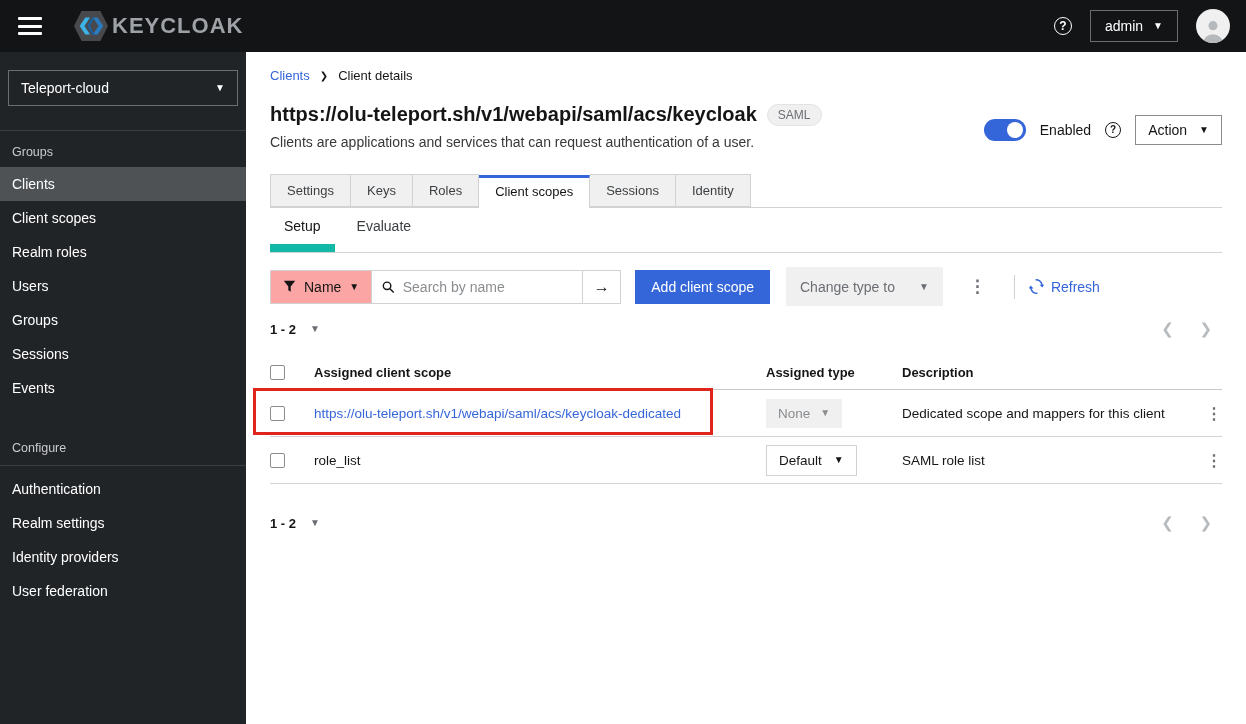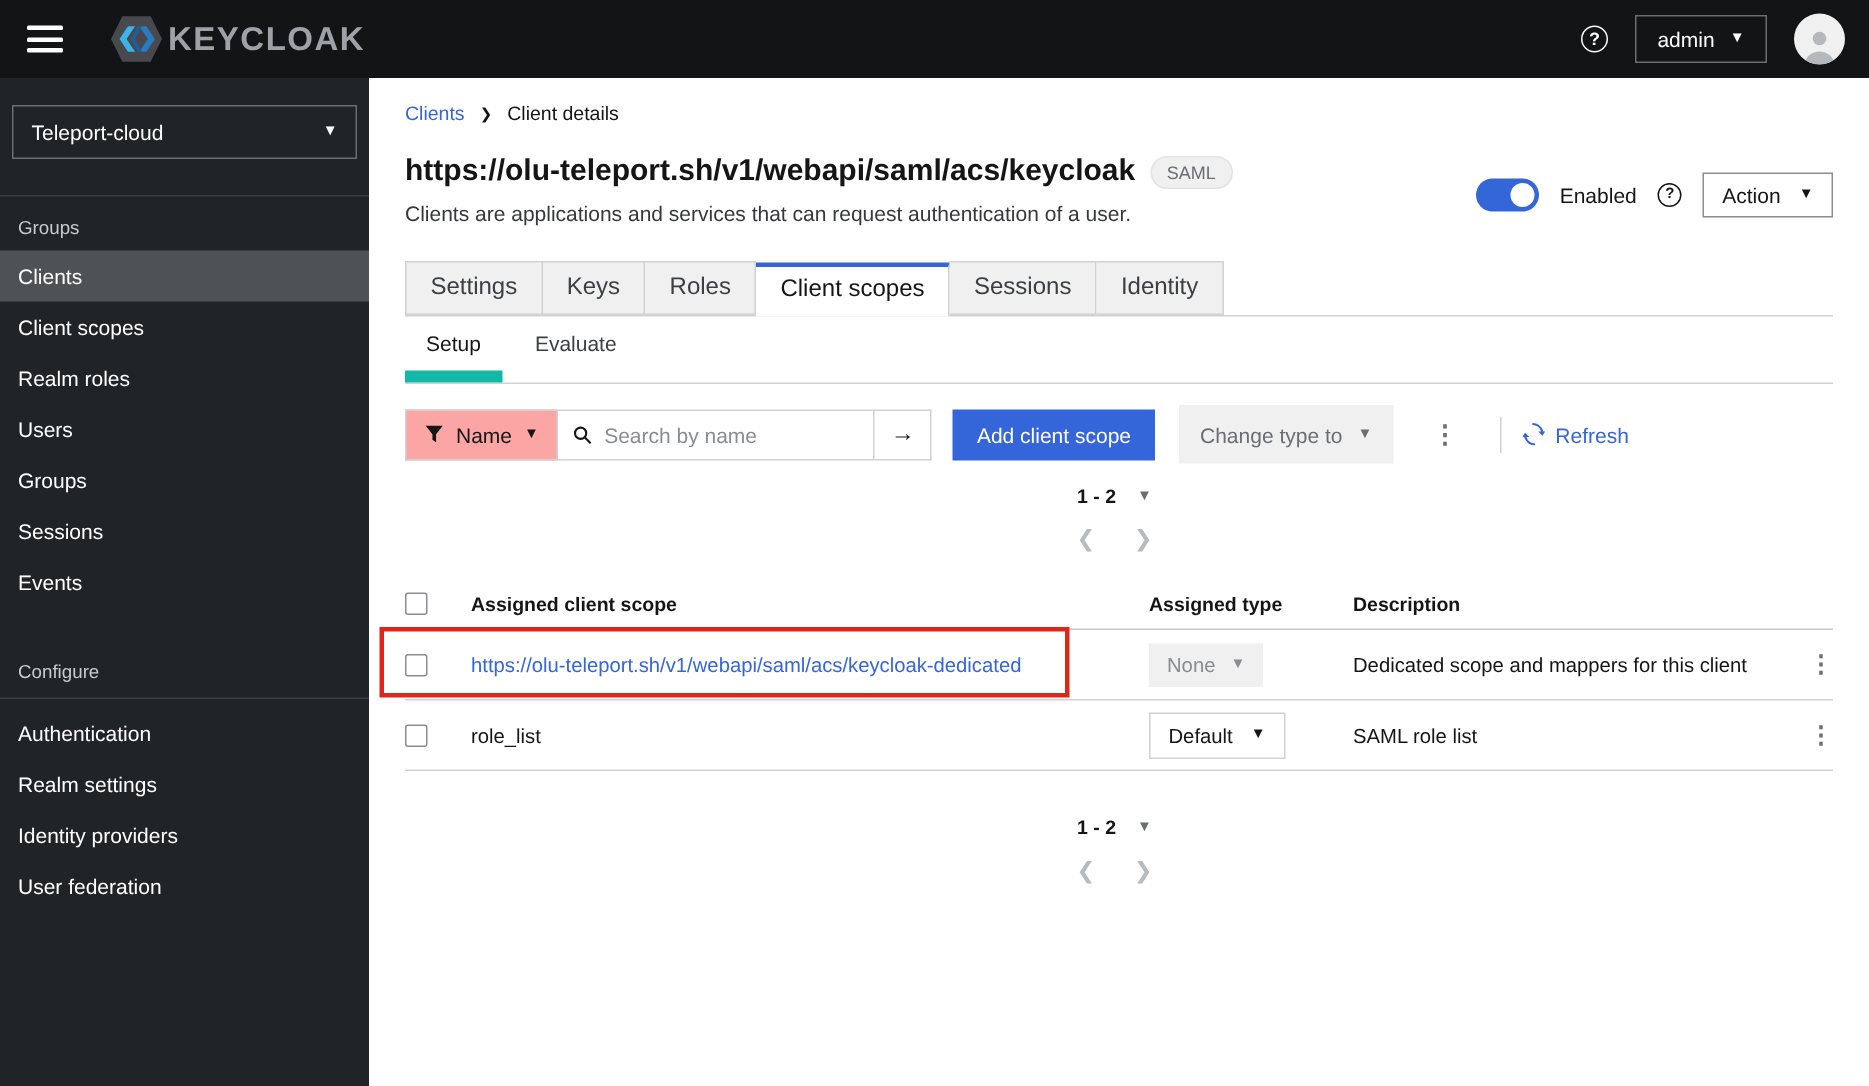--- a/index.html
+++ b/index.html
@@ -58,21 +58,21 @@
   .enabled-label { font-size:14px; }
   .help-circle-dark { width:16px; height:16px; border:1.5px solid #151515;
     border-radius:50%; color:#151515; font-size:10px; font-weight:bold; display:flex;
     align-items:center; justify-content:center; cursor:pointer; }
   .action-dd { border:1px solid #8a8d90; background:#fff; font-size:14px;
     padding:6px 12px; display:flex; align-items:center; gap:12px; cursor:pointer; }
 
   
   .tabs { display:flex; margin-top:24px; border-bottom:1px solid #d2d2d2; }
   .tab { background:#f0f0f0; border:1px solid #d2d2d2; border-left:none;
-    padding:8px 16px; font-size:16px; color:#3c3f42; cursor:pointer; }
+    padding:8px 16px; font-size:13px; color:#3c3f42; cursor:pointer; }
   .tab:first-child { border-left:1px solid #d2d2d2; }
   .tab.active { background:#fff; border-top:3px solid #3566d9; border-bottom:none;
     padding-top:6px; color:#151515; position:relative; top:1px; }
   .subtabs { display:flex; gap:8px; border-bottom:1px solid #d2d2d2; }
   .subtab { padding:10px 14px; font-size:14px; color:#3c3f42; cursor:pointer; }
   .subtab.active { color:#151515; border-bottom:8px solid #14b8a6; }
 
   
   .toolbar { display:flex; align-items:center; margin-top:14px; }
   .filter-dd { border:1px solid #d2d2d2; background:#fca5a5; height:34px;
@@ -84,31 +84,31 @@
   .search-box input { border:none; outline:none; font-size:14px; width:100%;
     color:#151515; font-family:"Liberation Sans",sans-serif; }
   .search-box input::placeholder { color:#8a8d90; }
   .search-go { border-left:1px solid #d2d2d2; width:38px; display:flex;
     align-items:center; justify-content:center; font-size:16px; cursor:pointer;
     background:#fff; }
   .btn-primary { background:#3566d9; color:#fff; border:none; font-size:14px;
     padding:0 16px; height:34px; margin-left:14px; cursor:pointer;
     font-family:"Liberation Sans",sans-serif; }
   .disabled-dd { background:#f0f0f0; color:#6a6e73; height:39px; display:flex;
-    align-items:center; gap:10px; padding:0 14px; font-size:14px; margin-left:16px;
+    align-items:center; gap:24px; padding:0 14px; font-size:14px; margin-left:16px;
     cursor:default; }
   .kebab { color:#6a6e73; font-size:17px; font-weight:bold; padding:0 14px;
     cursor:pointer; letter-spacing:0; margin-left:12px; }
   .toolbar-sep { width:1px; height:24px; background:#d2d2d2; margin:0 14px; }
   .refresh { display:flex; align-items:center; gap:7px; color:#3566d9;
     font-size:14px; cursor:pointer; }
 
   
   .pagination { display:flex; justify-content:space-between; align-items:center;
-    gap:12px; font-size:13px; margin-top:14px; padding-right:6px;flex-direction:column; }
+    gap:40px; font-size:13px; margin-top:14px; padding-right:6px; }
   .page-range { display:flex; align-items:center; gap:14px; font-weight:bold;
     cursor:pointer; }
   .page-range .caret { color:#6a6e73; }
   .chev { color:#b8bbbe; font-size:15px; cursor:default; padding:0 4px; }
 
   
   .table-wrap { position:relative; margin-top:18px; }
   .trow { display:flex; align-items:center; border-bottom:1px solid #d2d2d2; }
   .thead { font-weight:bold; font-size:13px; min-height:34px; border-bottom:1px solid #c9c9c9; }
   .tbody-row { min-height:47px; font-size:13.5px; }

